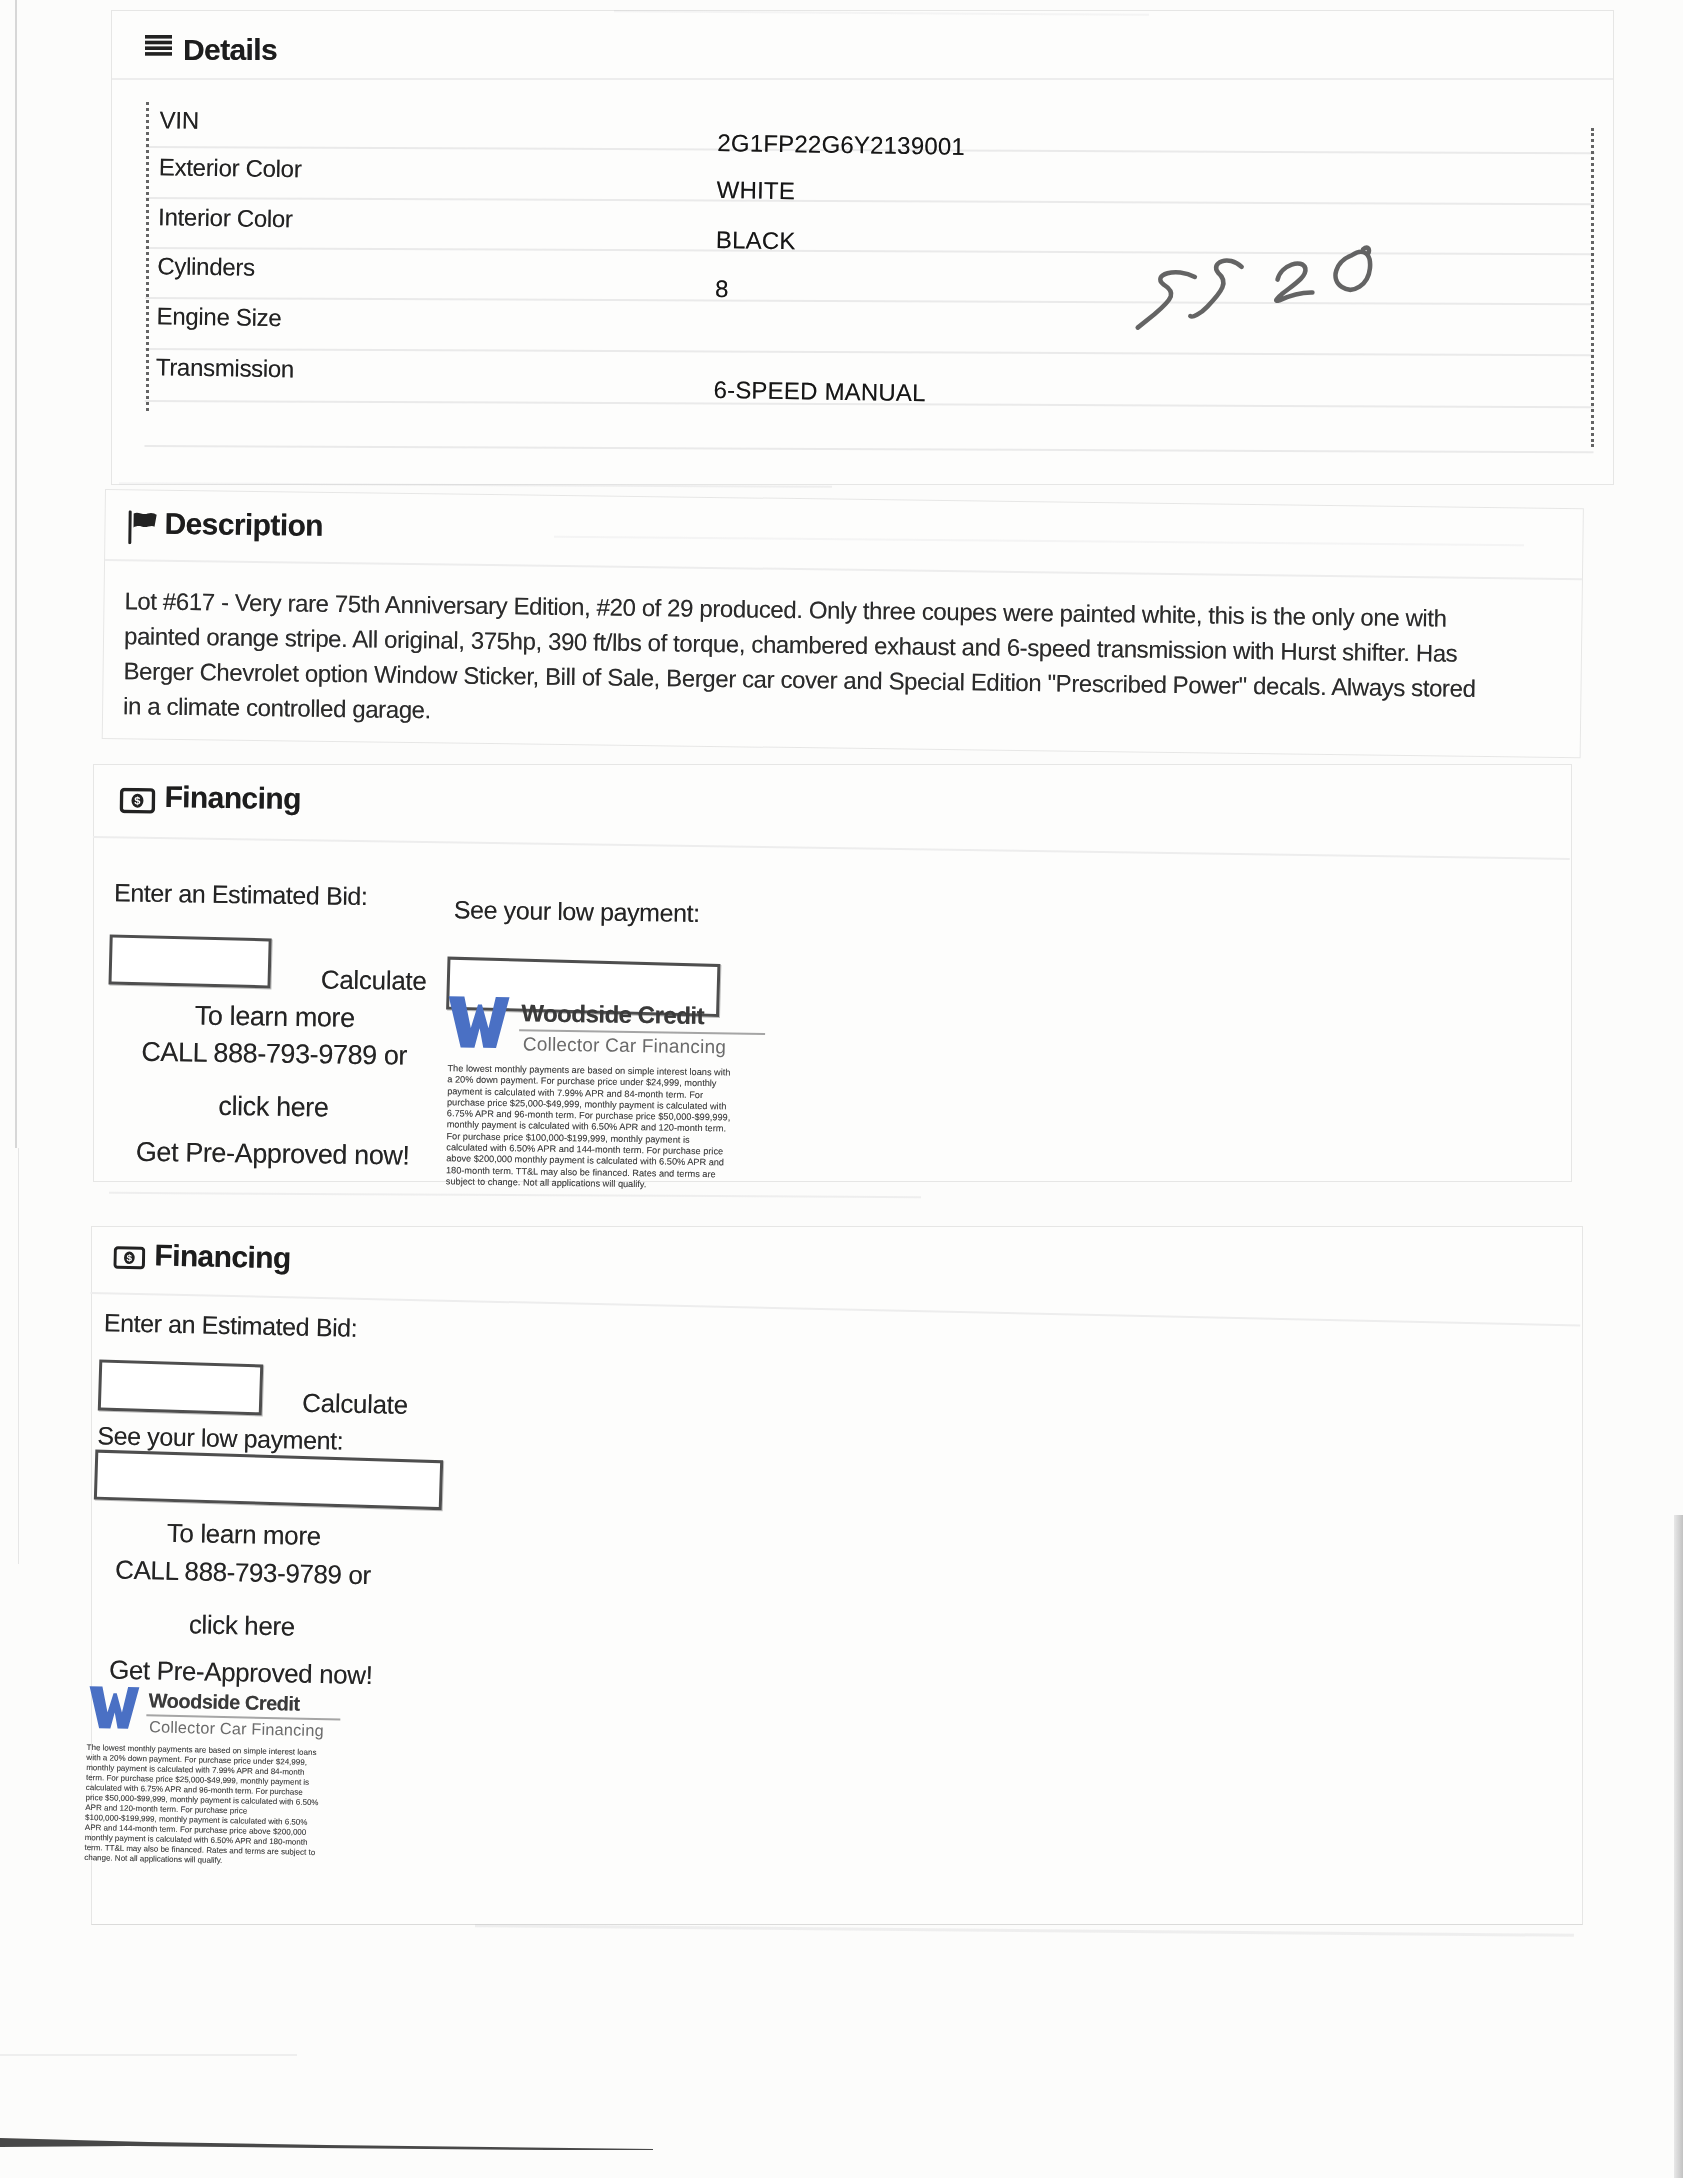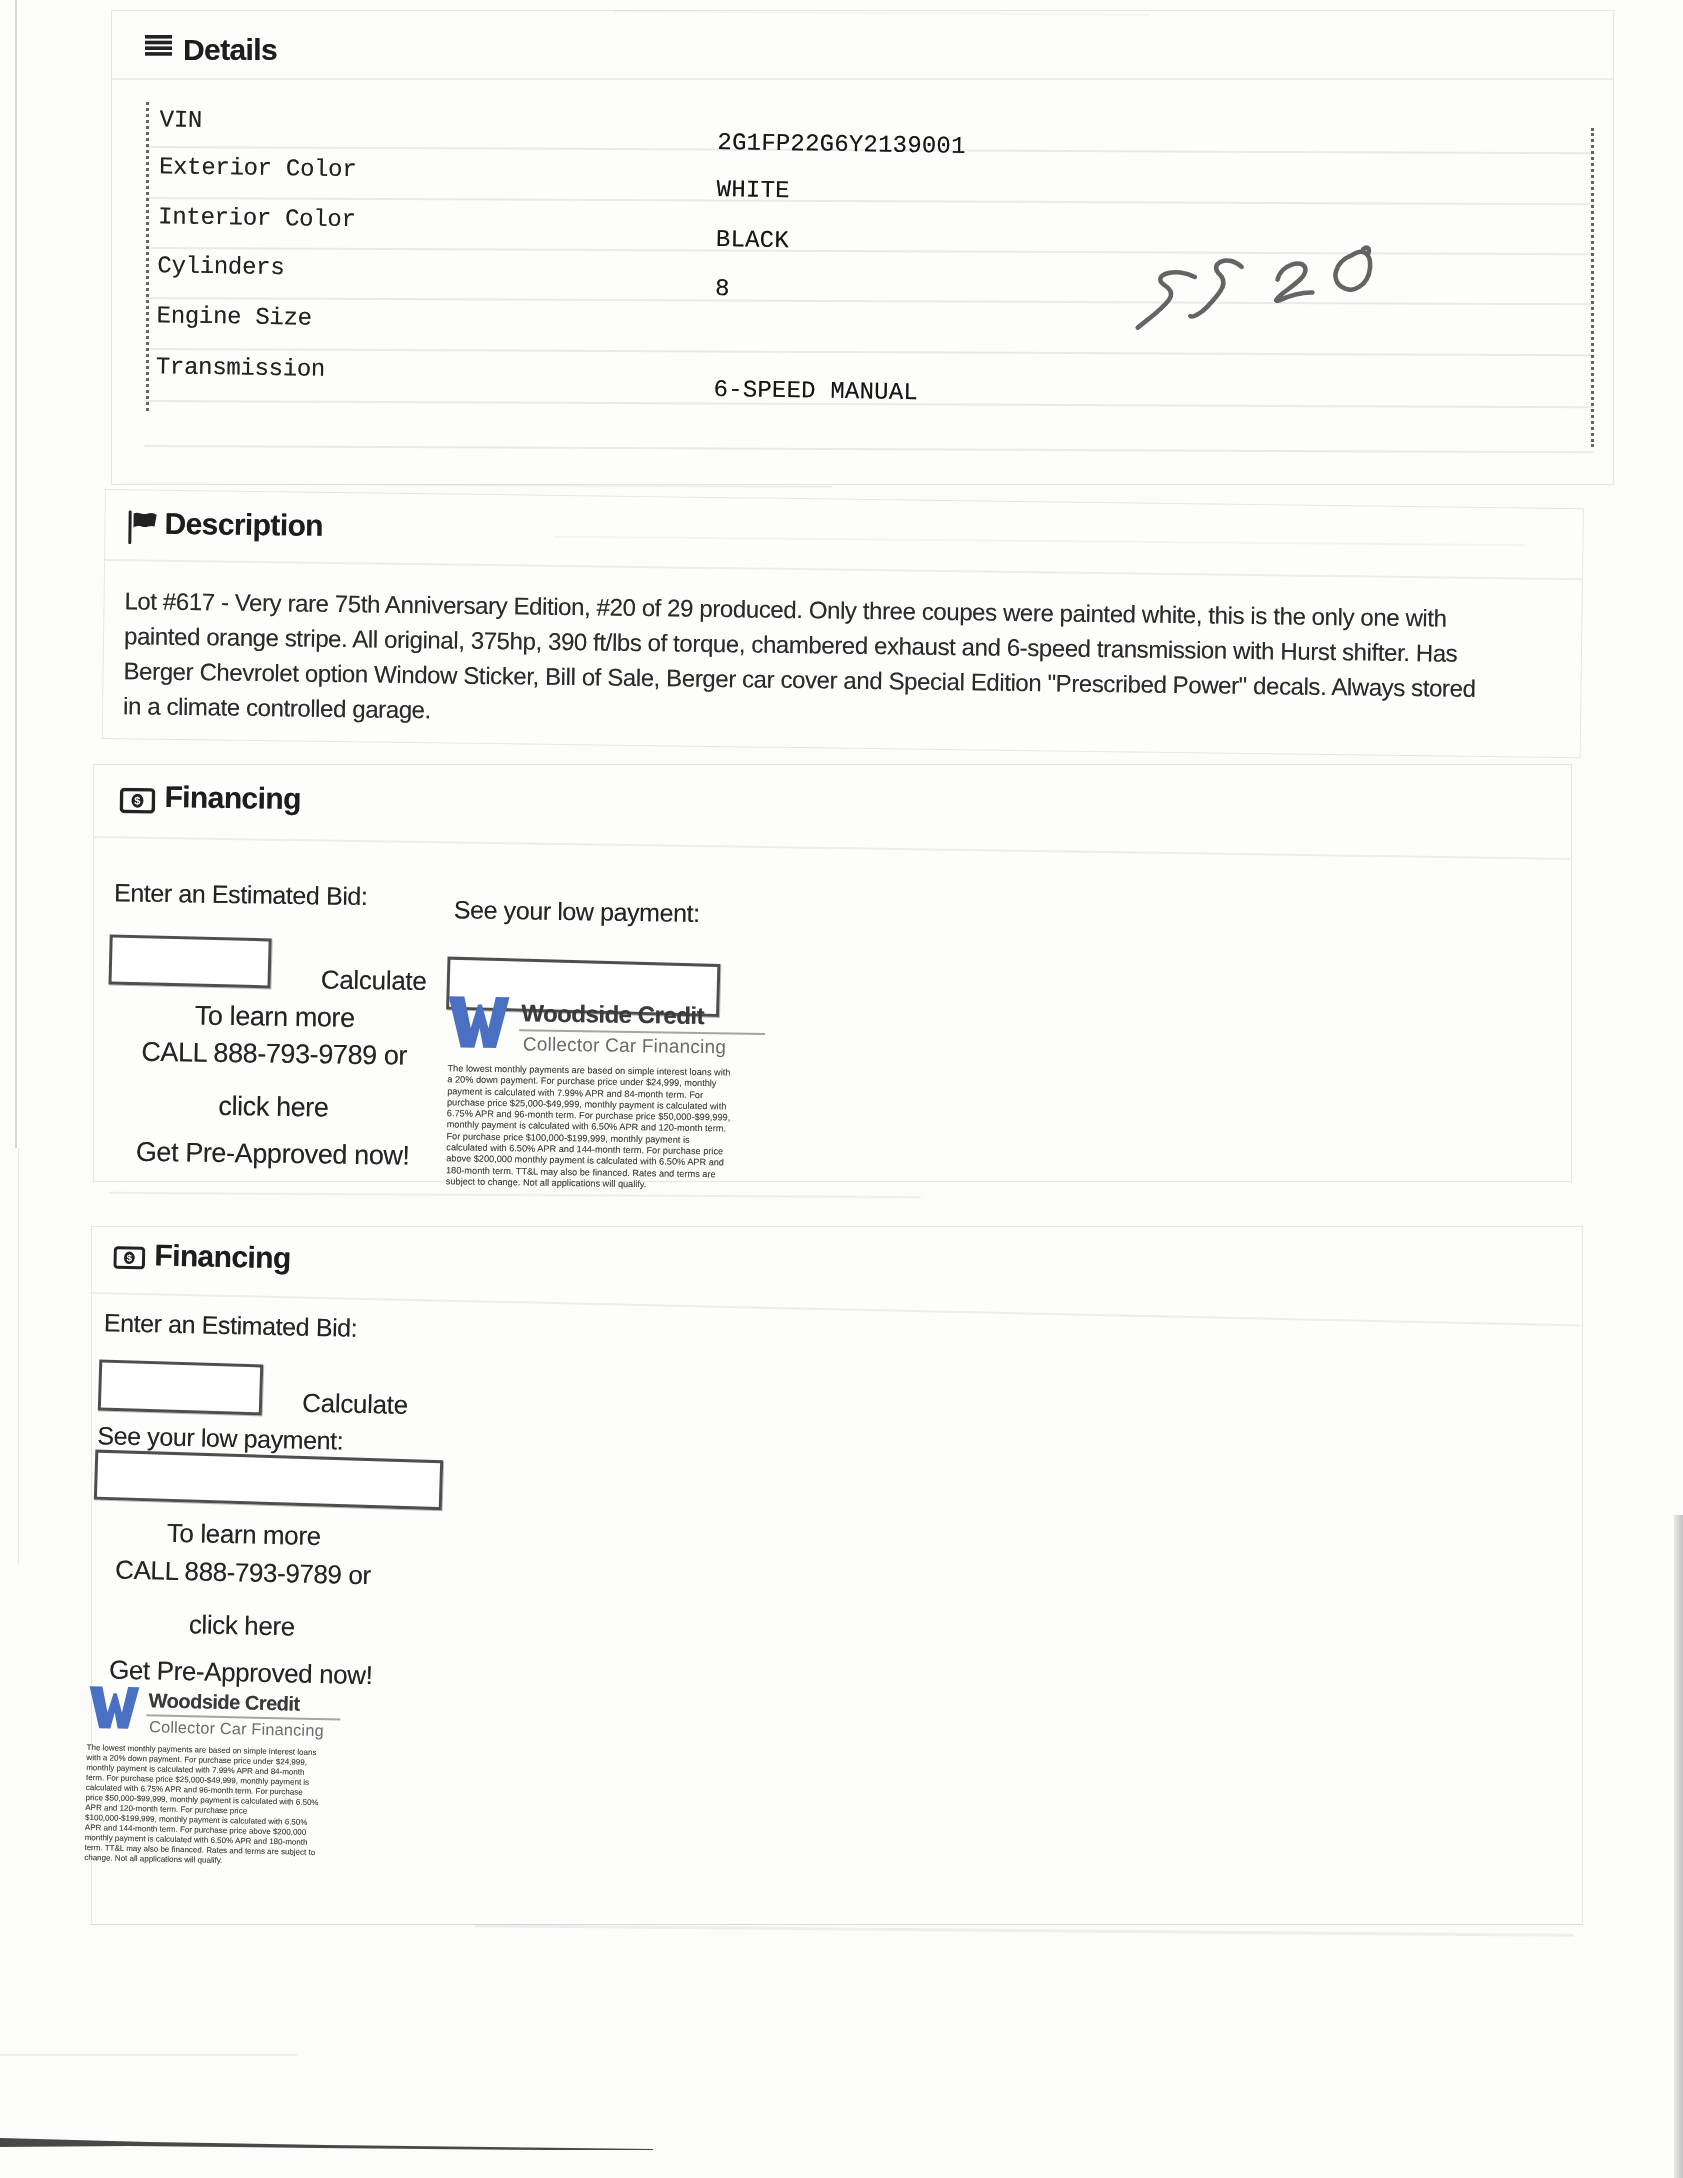--- a/index.html
+++ b/index.html
@@ -17,21 +17,21 @@
   .page-edge-right{position:absolute;right:0;top:1515px;width:9px;height:663px;
     background:linear-gradient(to right,#e8e8e8,#c2c2c2);}
   .bottom-streak{position:absolute;left:0;top:2136px;width:653px;height:14px;pointer-events:none;}
   
   .card{position:absolute;border:1px solid rgba(0,0,0,0.09);background:rgba(255,255,255,0.35);}
   .sec-title{font-size:30px;font-weight:700;color:#1d1d1d;letter-spacing:-0.6px;
     text-shadow:0 0 0.6px rgba(30,30,30,.55);white-space:nowrap;}
   .hline{position:absolute;height:2px;background:#ededed;left:0;right:0;}
   
   #details-card{left:111px;top:10px;width:1501px;height:473px;}
-  .d-table{position:absolute;left:34px;top:91px;width:1449px;height:352px;font-family:Liberation Mono, monospace;}
+  .d-table{position:absolute;left:34px;top:91px;width:1449px;height:352px;}
   .d-seps{position:absolute;inset:0;transform:rotate(.25deg);transform-origin:left top;}
   .d-sep{position:absolute;left:0;width:1449px;height:2px;background:#eaeaea;}
   .d-dot{position:absolute;width:0;border-left:3px dotted #4a4a4a;opacity:.85;}
   .d-rows{position:absolute;inset:0;transform:rotate(.9deg);transform-origin:left top;}
   .d-label{position:absolute;left:14px;font-size:24px;color:#222;letter-spacing:-0.3px;
     text-shadow:0 0 0.5px rgba(40,40,40,.5);white-space:nowrap;}
   .d-value{position:absolute;left:572px;font-size:24px;color:#161616;letter-spacing:0.2px;
     text-shadow:0 0 0.5px rgba(40,40,40,.55);white-space:nowrap;}
   .sr{position:absolute;width:1px;height:1px;overflow:hidden;clip:rect(0 0 0 0);}
   

